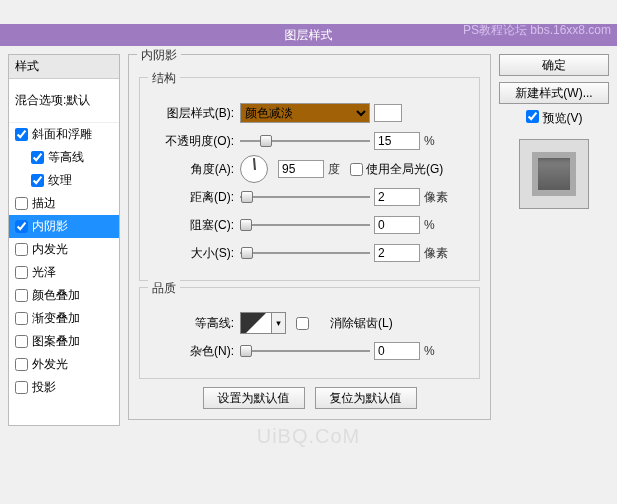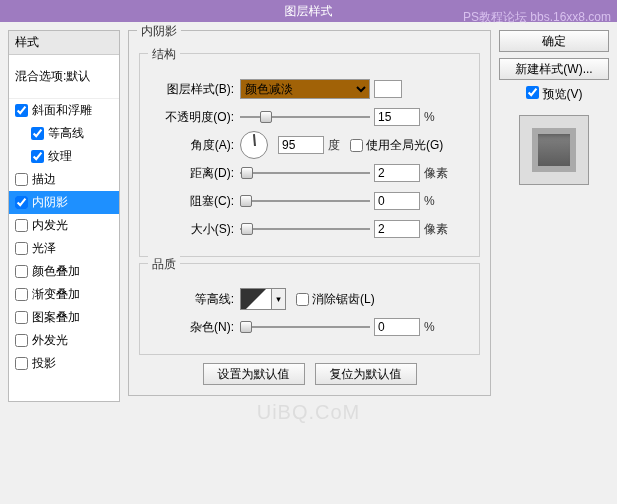--- a/index.html
+++ b/index.html
@@ -1,19 +1,19 @@
 <!DOCTYPE html>
 <html><head>
 <meta charset="utf-8">
 <style>
 * { box-sizing: border-box; margin: 0; padding: 0; font-family: "Microsoft YaHei", SimSun, Arial, sans-serif; font-size: 12px; }
 body { background: #f0f0f0; }
-.window { width: 617px; height: 436px; background: #f0f0f0; position: relative; }
+.window { width: 617px; height: 436px; background: #f0f0f0; position: relative; margin-top: 24px; }
 .titlebar { height: 22px; background: #9e7bc0; color: #fff; text-align: center; line-height: 22px; position: relative; }
-.titlebar .wm { position: absolute; right: 6px; top: 12px; font-size: 10px; color: #d8c0ee; text-align: right; line-height: 10px; }
+.titlebar .wm { position: absolute; right: 6px; top: 1px; font-size: 10px; color: #d8c0ee; text-align: right; line-height: 10px; }
 .content { display: flex; padding: 8px 8px 0 8px; gap: 8px; }
 .styles-panel { width: 112px; border: 1px solid #bbb; background: #fff; }
 .styles-header { background: #e8e8e8; padding: 3px 6px; border-bottom: 1px solid #ccc; }
 .styles-sub { padding: 13px 6px; border-bottom: 1px solid #eee; }
 .style-item { padding: 3px 6px; display: flex; align-items: center; gap: 4px; cursor: pointer; }
 .style-item.indent { padding-left: 22px; }
 .style-item.selected { background: #1e90ff; color: #fff; }
 .style-item input[type=checkbox] { width: 13px; height: 13px; }
 .main-panel { flex: 1; }
 .group { border: 1px solid #bbb; margin-bottom: 6px; position: relative; padding: 18px 10px 10px 10px; }
@@ -176,21 +176,21 @@
 
         <div class="group" style="border:1px solid #ccc;">
           <div class="group-title">品质</div>
 
           <div class="row">
             <div class="row-label">等高线:</div>
             <div class="contour-combo">
               <span class="contour-swatch"></span>
               <span class="contour-dd">▾</span>
             </div>
-            <label style="margin-left:10px; display:flex; align-items:center; gap:3px;">
+            <label style="margin-left:10px; display:flex; align-items:center; gap:21px;">
               <input type="checkbox" style="">
               <span>消除锯齿(L)</span>
             </label>
           </div>
 
           <div class="row">
             <div class="row-label">杂色(N):</div>
             <div class="slider">
                 <div class="slider-track"></div>
                 <div class="slider-thumb" style="left:0"></div>

